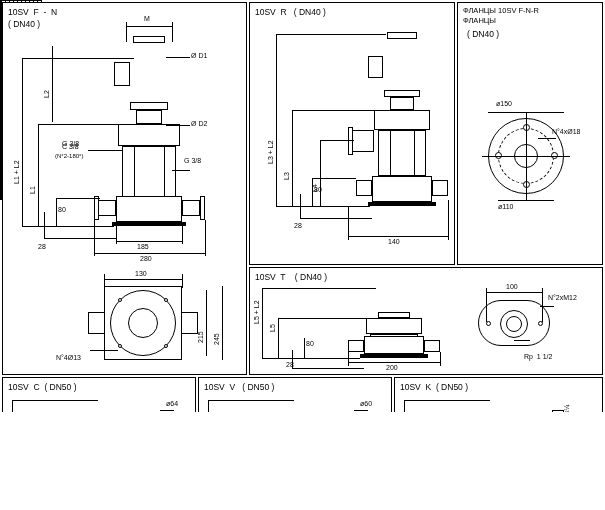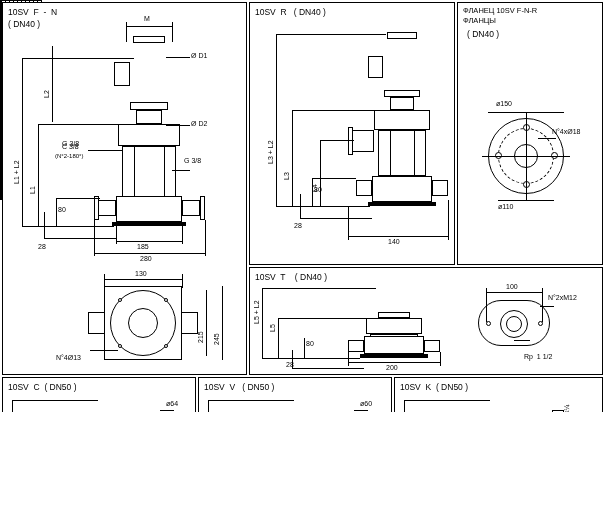--- a/index.html
+++ b/index.html
@@ -150,21 +150,21 @@
   <div class="ln hl" style="left:300px;top:218px;width:72px;"></div>
   <div class="lbl" style="left:314px;top:186px;">80</div>
   <div class="lbl" style="left:294px;top:222px;">28</div>
 
   <div class="ln hl" style="left:348px;top:236px;width:100px;"></div>
   <div class="ln vl" style="left:348px;top:206px;height:34px;"></div>
   <div class="ln vl" style="left:448px;top:200px;height:40px;"></div>
   <div class="lbl" style="left:388px;top:238px;">140</div>
 
   <div class="panel" style="left:457px;top:2px;width:146px;height:263px;"></div>
-  <div class="ptitle b" style="left:463px;top:6px;font-size:7.5px;">ФЛАНЕЦ 10SV F-N-R</div>
+  <div class="ptitle b" style="left:463px;top:6px;font-size:7.5px;">ФЛАНЦЫ 10SV F-N-R</div>
   <div class="ptitle b" style="left:463px;top:16px;font-size:7.5px;">ФЛАНЦЫ</div>
   <div class="ptitle" style="left:467px;top:29px;">( DN40 )</div>
 
   <div class="circ" style="left:488px;top:118px;width:76px;height:76px;"></div>
   <div class="circ" style="left:498px;top:128px;width:56px;height:56px;border-style:dashed;"></div>
   <div class="circ" style="left:514px;top:144px;width:24px;height:24px;"></div>
   <div class="circ" style="left:523px;top:124px;width:7px;height:7px;"></div>
   <div class="circ" style="left:523px;top:181px;width:7px;height:7px;"></div>
   <div class="circ" style="left:495px;top:152px;width:7px;height:7px;"></div>
   <div class="circ" style="left:551px;top:152px;width:7px;height:7px;"></div>

